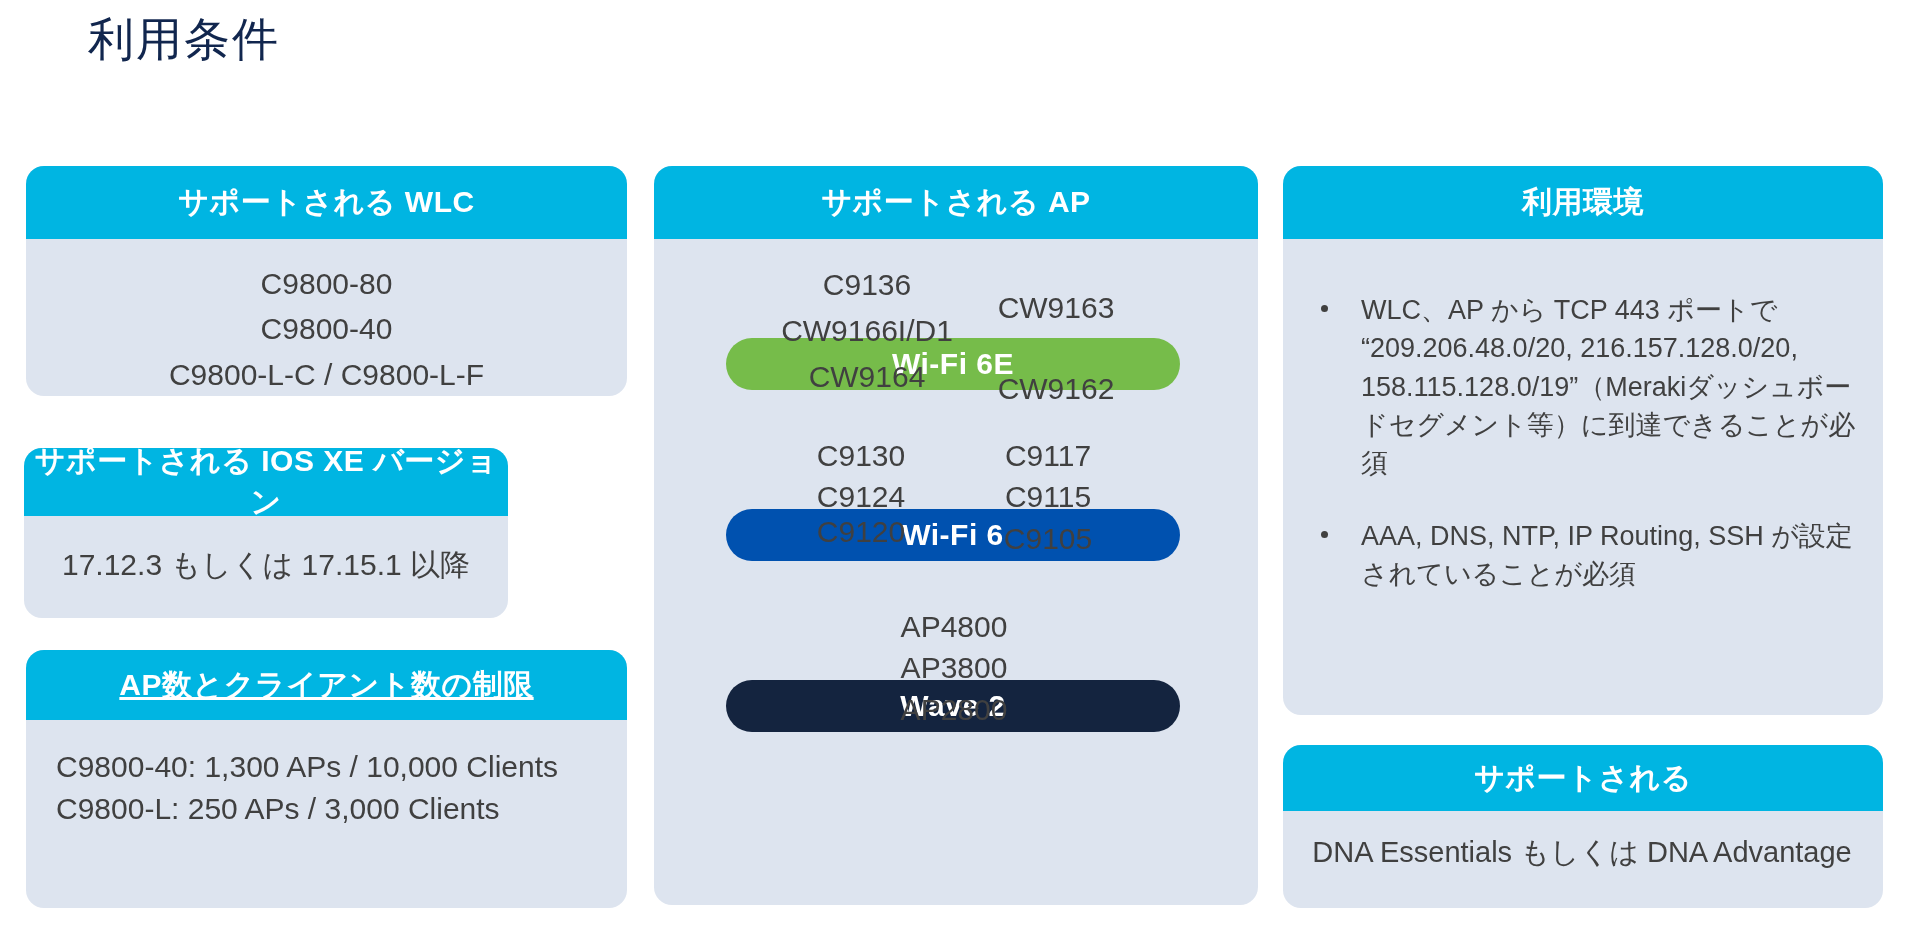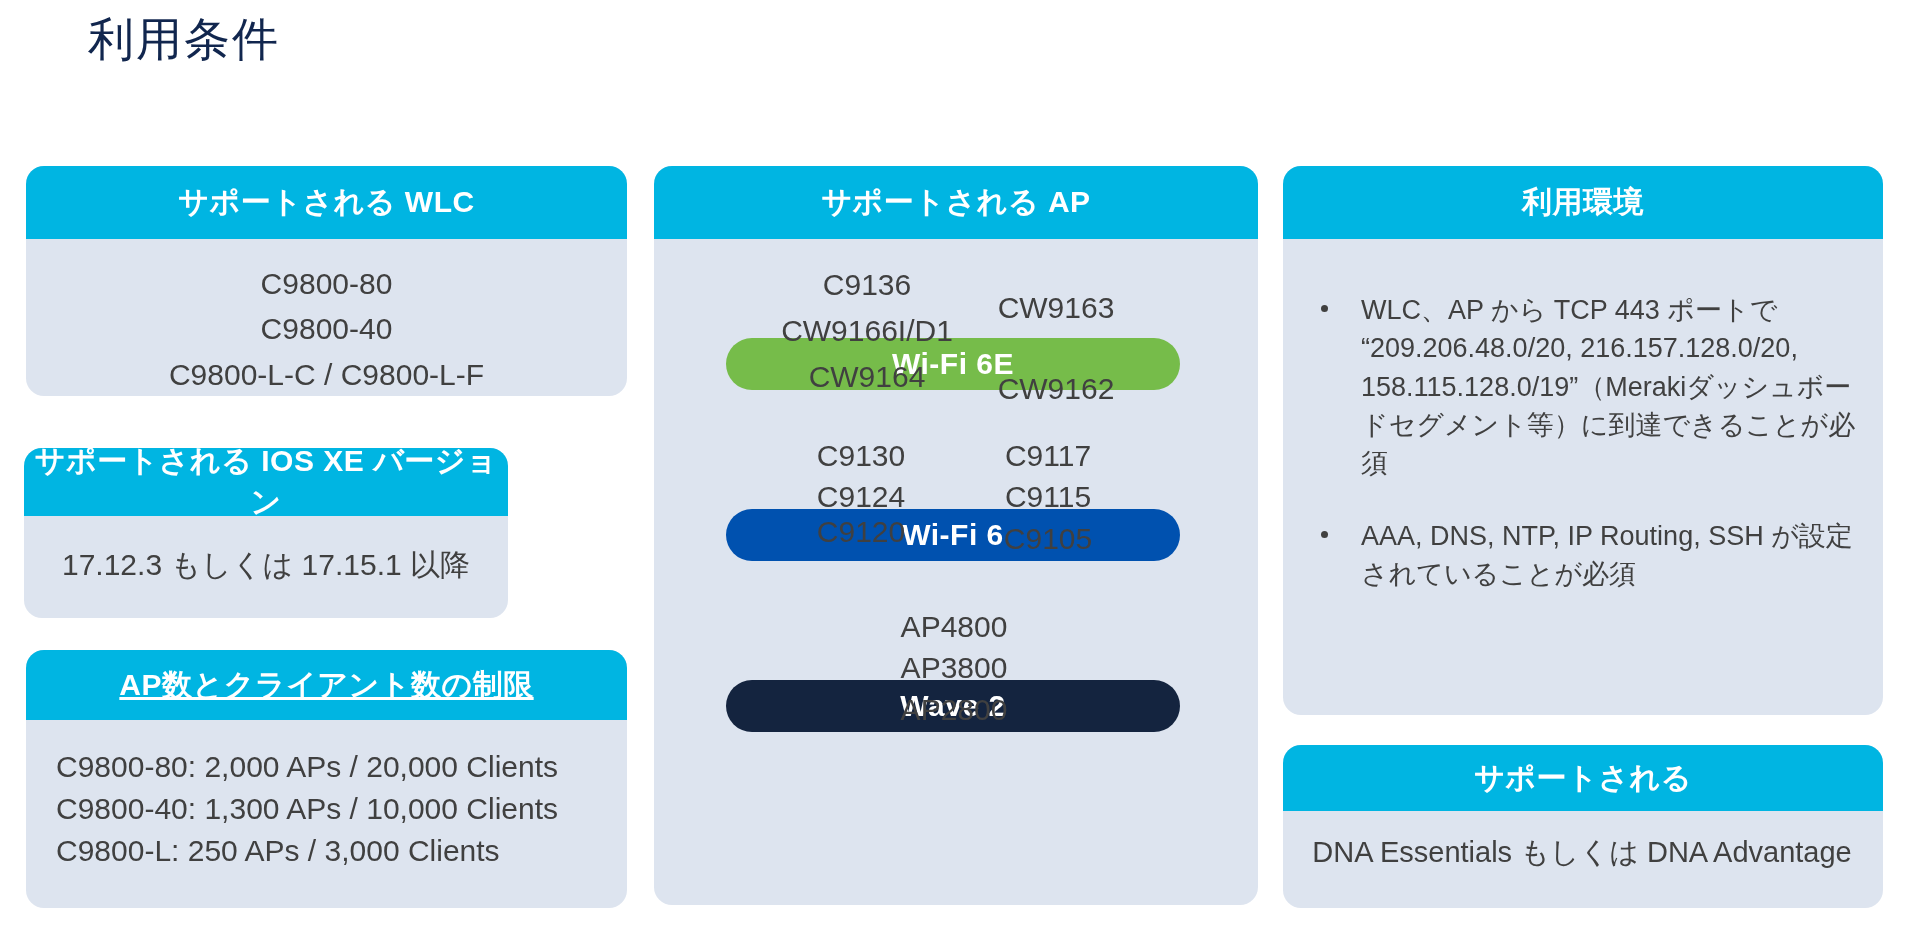--- a/index.html
+++ b/index.html
@@ -166,21 +166,20 @@
 <div class="card" id="card-iosxe">
   <div class="card-header">サポートされる IOS XE バージョン</div>
   <div class="card-body center-list">
     <div class="row">17.12.3 もしくは 17.15.1 以降</div>
   </div>
 </div>
 
 <div class="card" id="card-aplimit">
   <div class="card-header">AP数とクライアント数の制限</div>
   <div class="card-body left-list">
-    <div class="row">C9800-80: 2,000 APs / 20,000 Clients</div>
     <div class="row">C9800-40: 1,300 APs / 10,000 Clients</div>
     <div class="row">C9800-L: 250 APs / 3,000 Clients</div>
   </div>
 </div>
 
 <div class="card" id="card-ap">
   <div class="card-header">サポートされる AP</div>
   <div class="card-body">
 
     <div class="pill wifi6e">Wi-Fi 6E</div>

